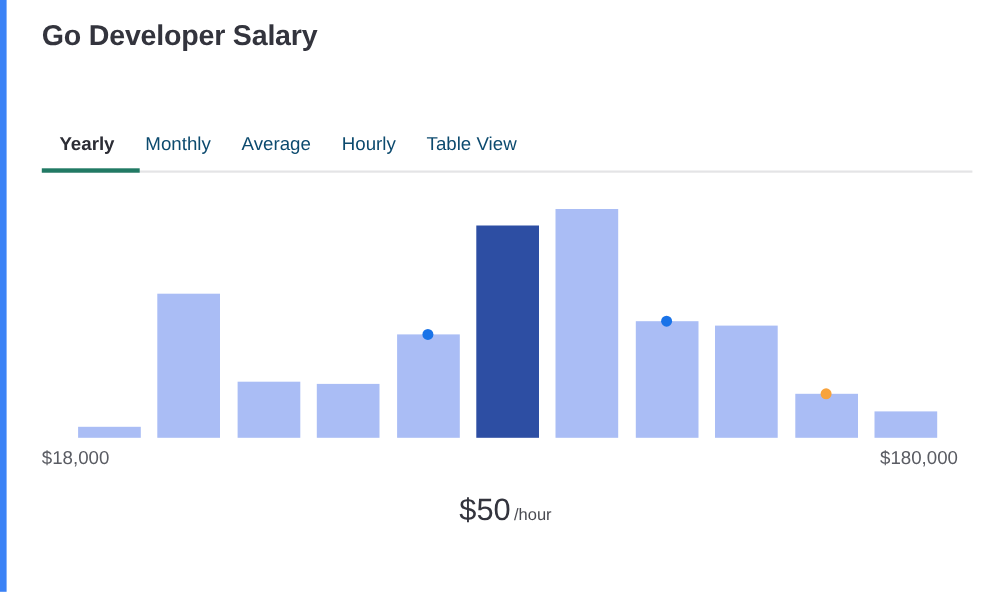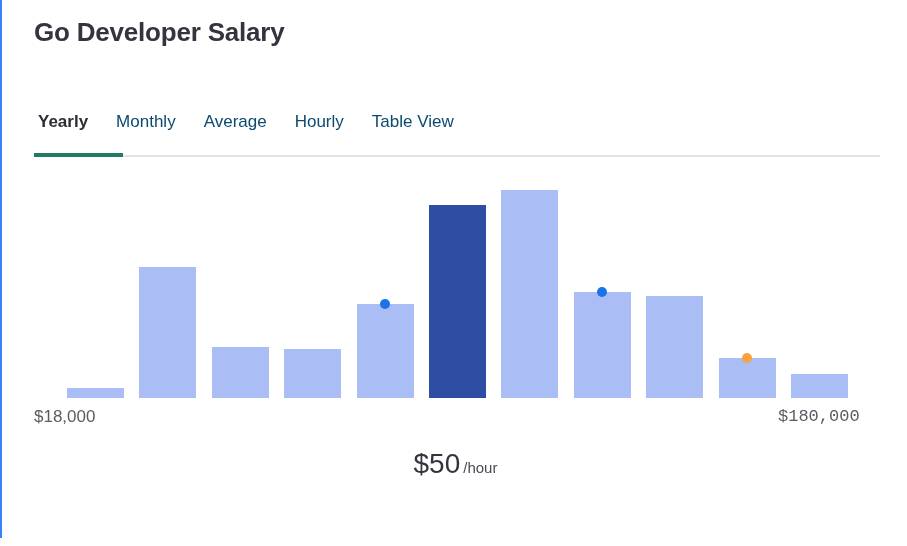--- a/index.html
+++ b/index.html
@@ -14,21 +14,21 @@
     -webkit-font-smoothing: antialiased;
     overflow: hidden;
   }
 
   #card {
     position: relative;
     width: 907px;
     height: 538px;
     background: #ffffff;
     box-sizing: border-box;
-    border-left: 2px solid #3b82f6;
+    border-left: 6px solid #3b82f6;
     overflow: hidden;
   }
 
   
   #page-title {
     position: absolute;
     left: 32px;
     top: 17px;
     font-size: 26px;
     font-weight: bold;
@@ -40,24 +40,24 @@
   
   #tabbar {
     position: absolute;
     left: 32px;
     top: 103px;
     width: 846px;
     height: 56px;
   }
   #tabs-row {
     position: absolute;
-    left: 4px;
+    left: 16px;
     top: 0;
     display: flex;
-    align-items: center;
+    align-items: flex-end;
     height: 38px;
   }
   .tab {
     font-size: 17px;
     color: #0c4a6e;
     white-space: nowrap;
     cursor: pointer;
     padding: 0;
     background: none;
     border: none;
@@ -129,21 +129,21 @@
   
   .axis-label {
     position: absolute;
     top: 407px;
     font-size: 17px;
     color: #5a5c63;
     white-space: nowrap;
   }
   #axis-min { left: 32px; }
   #axis-avg { left: 377px; }
-  #axis-max { left: 776px; font-family: Liberation Mono, monospace; }
+  #axis-max { left: 794px; }
 
   
   #summary {
     position: absolute;
     left: 0;
     top: 440px;
     width: 907px;
     text-align: center;
   }
   #summary-year {

